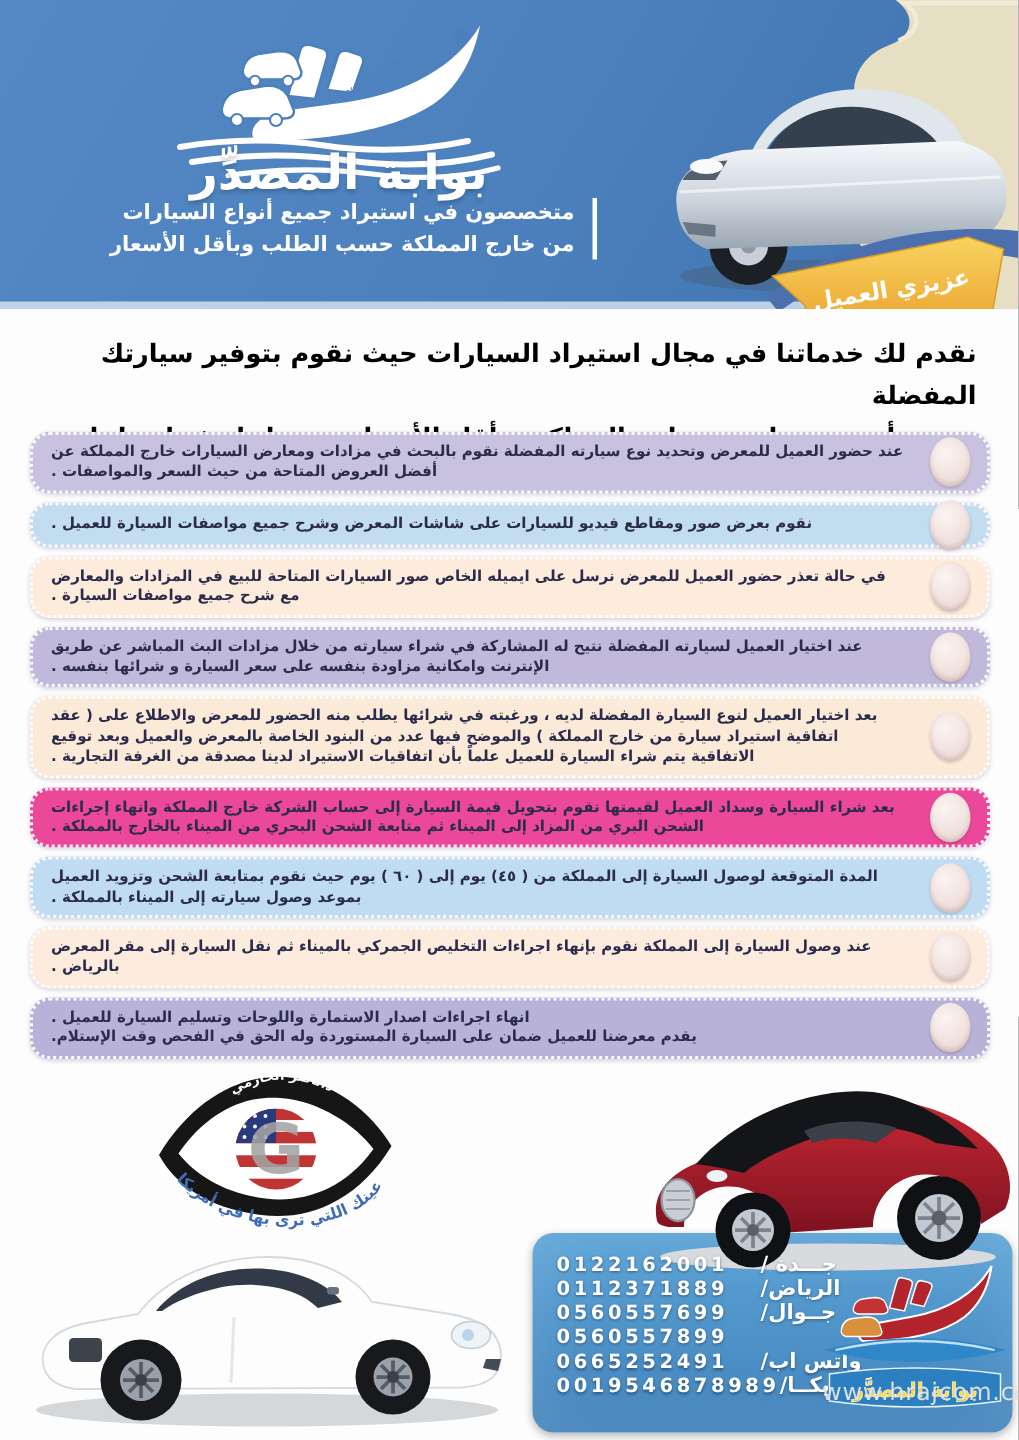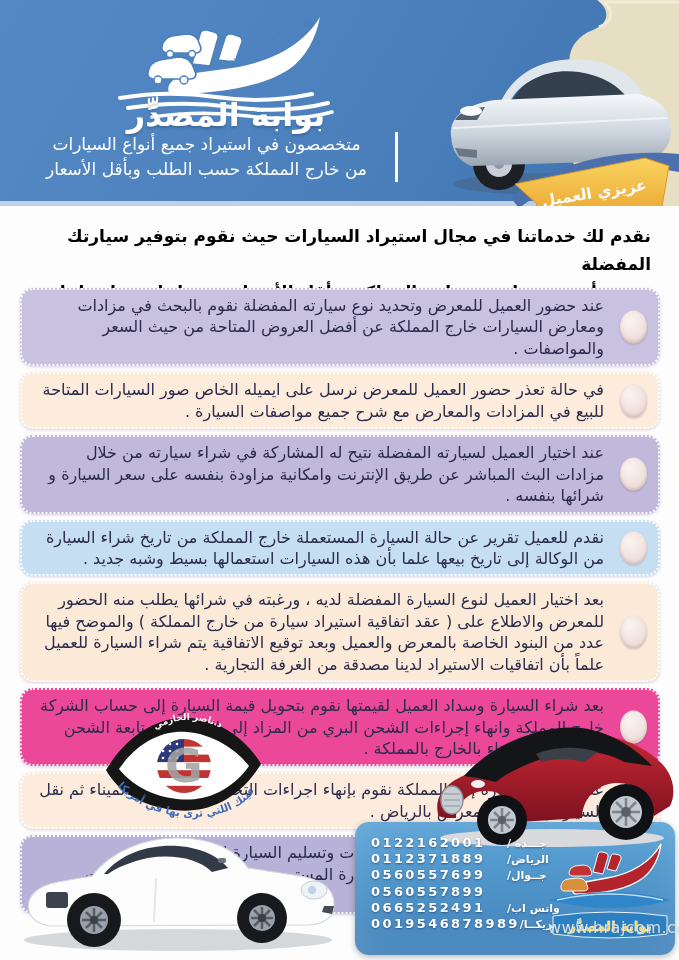--- a/index.html
+++ b/index.html
@@ -8,51 +8,51 @@
 
   
   .hdr{position:absolute;top:0;left:0;width:679px;height:206px;
        background:linear-gradient(120deg,#5489c4 0%,#4b80bd 55%,#3f72ad 100%);overflow:hidden;}
   .hdr::after{content:"";position:absolute;left:0;bottom:0;width:100%;height:5px;background:#d9e6f2;opacity:.8;}
   .beige-blob{position:absolute;right:0;top:0;z-index:1;}
   .ship-logo{position:absolute;left:104px;top:12px;z-index:2;}
   .brand-title{position:absolute;left:104px;top:96px;width:244px;text-align:center;z-index:2;
        color:#fff;font-size:32px;font-weight:bold;text-shadow:0 2px 3px rgba(0,0,0,.2);direction:rtl;}
   .tagline{position:absolute;left:30px;top:132px;width:368px;z-index:2;direction:rtl;
-       border-left:none;border-right:3px solid #fff;padding-right:12px;text-align:center;
-       color:#fff;font-size:17px;font-weight:normal;line-height:1.48;}
+       border-left:none;border-right:3px solid #fff;padding-right:12px;text-align:right;
+       color:#fff;font-size:14px;font-weight:bold;line-height:1.48;}
   .hdr-car{position:absolute;right:4px;top:16px;z-index:2;}
   .ribbon{position:absolute;right:0;top:146px;z-index:3;}
 
   
   .intro{position:absolute;top:222px;left:28px;right:28px;text-align:right;direction:rtl;
        color:#000000;font-size:17px;font-weight:bold;line-height:1.66;z-index:1;}
 
   
   .services{position:absolute;top:288px;left:20px;right:19px;display:flex;flex-direction:column;gap:6px;z-index:1;}
   .svc-row{position:relative;border-radius:13px;border:2px dotted rgba(255,255,255,.92);
        padding:5px 54px 5px 12px;min-height:30px;display:flex;align-items:center;
        box-shadow:0 1px 3px rgba(110,100,150,.28);}
   .svc-row::after{content:"";position:absolute;right:11px;top:50%;transform:translateY(-50%);
        width:27px;height:33px;border-radius:50%;
        background:radial-gradient(circle at 38% 32%,#fbf4f1,#e8d3cf);
        box-shadow:inset 0 -2px 3px rgba(160,120,120,.3),0 1px 2px rgba(0,0,0,.18);}
-  .svc-text{direction:rtl;text-align:right;width:100%;font-size:16px;font-weight:normal;
+  .svc-text{direction:rtl;text-align:left;width:100%;font-size:10px;font-weight:bold;
        line-height:1.34;color:#2b2b4c;white-space:pre-line;}
 
   
   .eye-logo{position:absolute;left:96px;top:708px;z-index:2;}
   .porsche{position:absolute;left:6px;top:806px;z-index:2;}
   .bugatti{position:absolute;left:424px;top:710px;z-index:2;}
   .card{position:absolute;left:355px;top:822px;width:320px;height:133px;border-radius:14px;z-index:1;
        background:linear-gradient(180deg,#5ba3d6,#4283bb);
        box-shadow:0 2px 6px rgba(0,0,0,.28),inset 0 0 50px rgba(255,255,255,.14);}
   .contacts{position:absolute;left:367px;top:835px;width:212px;z-index:3;direction:rtl;}
   .contact-row{display:flex;align-items:baseline;height:16.2px;}
-  .contact-label{width:72px;text-align:left;color:#fff;font-size:11px;font-weight:bold;
+  .contact-label{width:72px;text-align:left;color:#fff;font-size:14px;font-weight:bold;
        text-shadow:0 1px 2px rgba(20,40,70,.5);direction:rtl;}
   .contact-num{flex:1;direction:ltr;text-align:left;padding-left:4px;color:#fff;font-size:13px;
        font-weight:bold;letter-spacing:2.4px;text-shadow:0 1px 2px rgba(20,40,70,.55);}
   .footer-logo{position:absolute;left:545px;top:838px;z-index:3;}
   .watermark{position:absolute;left:548px;top:918px;z-index:4;color:rgba(228,231,235,.93);
        font-size:16px;letter-spacing:.5px;text-shadow:0 1px 1px rgba(80,90,100,.25);}
 </style>
 </head>
 <body>
 
@@ -129,34 +129,37 @@
 
   <div class="intro">
     <div>نقدم لك خدماتنا في مجال استيراد السيارات حيث نقوم بتوفير سيارتك المفضلة</div>
     <div>جديدة أو مستعملة من خارج المملكة وبأقل الأسعار وخدماتنا تشمل ما يلي :</div>
   </div>
 
   <div class="services">
     <div class="svc-row" style="background: rgb(200, 194, 224);">
         <span class="svc-text">عند حضور العميل للمعرض وتحديد نوع سيارته المفضلة نقوم بالبحث في مزادات ومعارض السيارات خارج المملكة عن أفضل العروض المتاحة من حيث السعر والمواصفات .</span>
       </div>
+    <div class="svc-row" style="background: rgb(194, 220, 240);">
+        <span class="svc-text">نقوم بعرض صور ومقاطع فيديو للسيارات على شاشات المعرض وشرح جميع مواصفات السيارة للعميل .</span>
+      </div>
     <div class="svc-row" style="background: rgb(253, 235, 220);">
         <span class="svc-text">في حالة تعذر حضور العميل للمعرض نرسل على ايميله الخاص صور السيارات المتاحة للبيع في المزادات والمعارض مع شرح جميع مواصفات السيارة .</span>
       </div>
     <div class="svc-row" style="background: rgb(192, 185, 219);">
         <span class="svc-text">عند اختيار العميل لسيارته المفضلة نتيح له  المشاركة في شراء سيارته من خلال مزادات البث المباشر عن طريق الإنترنت وامكانية مزاودة بنفسه على سعر السيارة و شرائها بنفسه .</span>
       </div>
-    <div class="svc-row" style="background: rgb(198, 222, 242);">
-        <span class="svc-text">نقدم للعميل تقرير عن حالة السيارة المستعملة خارج المملكة من تاريخ شراء السيارة من الوكالة إلى تاريخ بيعها علما بأن هذه السيارات استعمالها بسيط وشبه جديد .</span>
-      </div>
     <div class="svc-row" style="background: rgb(252, 234, 216);">
         <span class="svc-text">بعد اختيار العميل لنوع السيارة المفضلة لديه ، ورغبته في شرائها يطلب منه الحضور للمعرض والاطلاع على ( عقد اتفاقية استيراد سيارة من خارج المملكة ) والموضح فيها عدد من البنود الخاصة بالمعرض والعميل وبعد توقيع الاتفاقية يتم شراء السيارة للعميل علماً بأن اتفاقيات الاستيراد لدينا مصدقة من الغرفة التجارية .</span>
       </div>
     <div class="svc-row" style="background: #ec4899;">
         <span class="svc-text">بعد شراء السيارة وسداد العميل لقيمتها نقوم بتحويل قيمة السيارة إلى حساب الشركة خارج المملكة وانهاء إجراءات الشحن البري من المزاد إلى الميناء ثم متابعة الشحن البحري من الميناء بالخارج بالمملكة .</span>
+      </div>
+    <div class="svc-row" style="background: rgb(192, 220, 242);">
+        <span class="svc-text">المدة المتوقعة لوصول السيارة إلى المملكة من ( ٤٥) يوم إلى ( ٦٠ ) يوم حيث نقوم بمتابعة الشحن وتزويد العميل بموعد وصول سيارته إلى الميناء بالمملكة .</span>
       </div>
     <div class="svc-row" style="background: rgb(253, 236, 221);">
         <span class="svc-text">عند وصول السيارة إلى المملكة نقوم بإنهاء اجراءات التخليص الجمركي بالميناء ثم نقل السيارة إلى مقر المعرض بالرياض .</span>
       </div>
     <div class="svc-row" style="background: rgb(185, 178, 216);">
         <span class="svc-text">انهاء اجراءات اصدار الاستمارة واللوحات وتسليم السيارة للعميل .
 يقدم معرضنا للعميل ضمان على السيارة المستوردة وله الحق في الفحص وقت الإستلام.</span>
       </div>
   </div>
 

